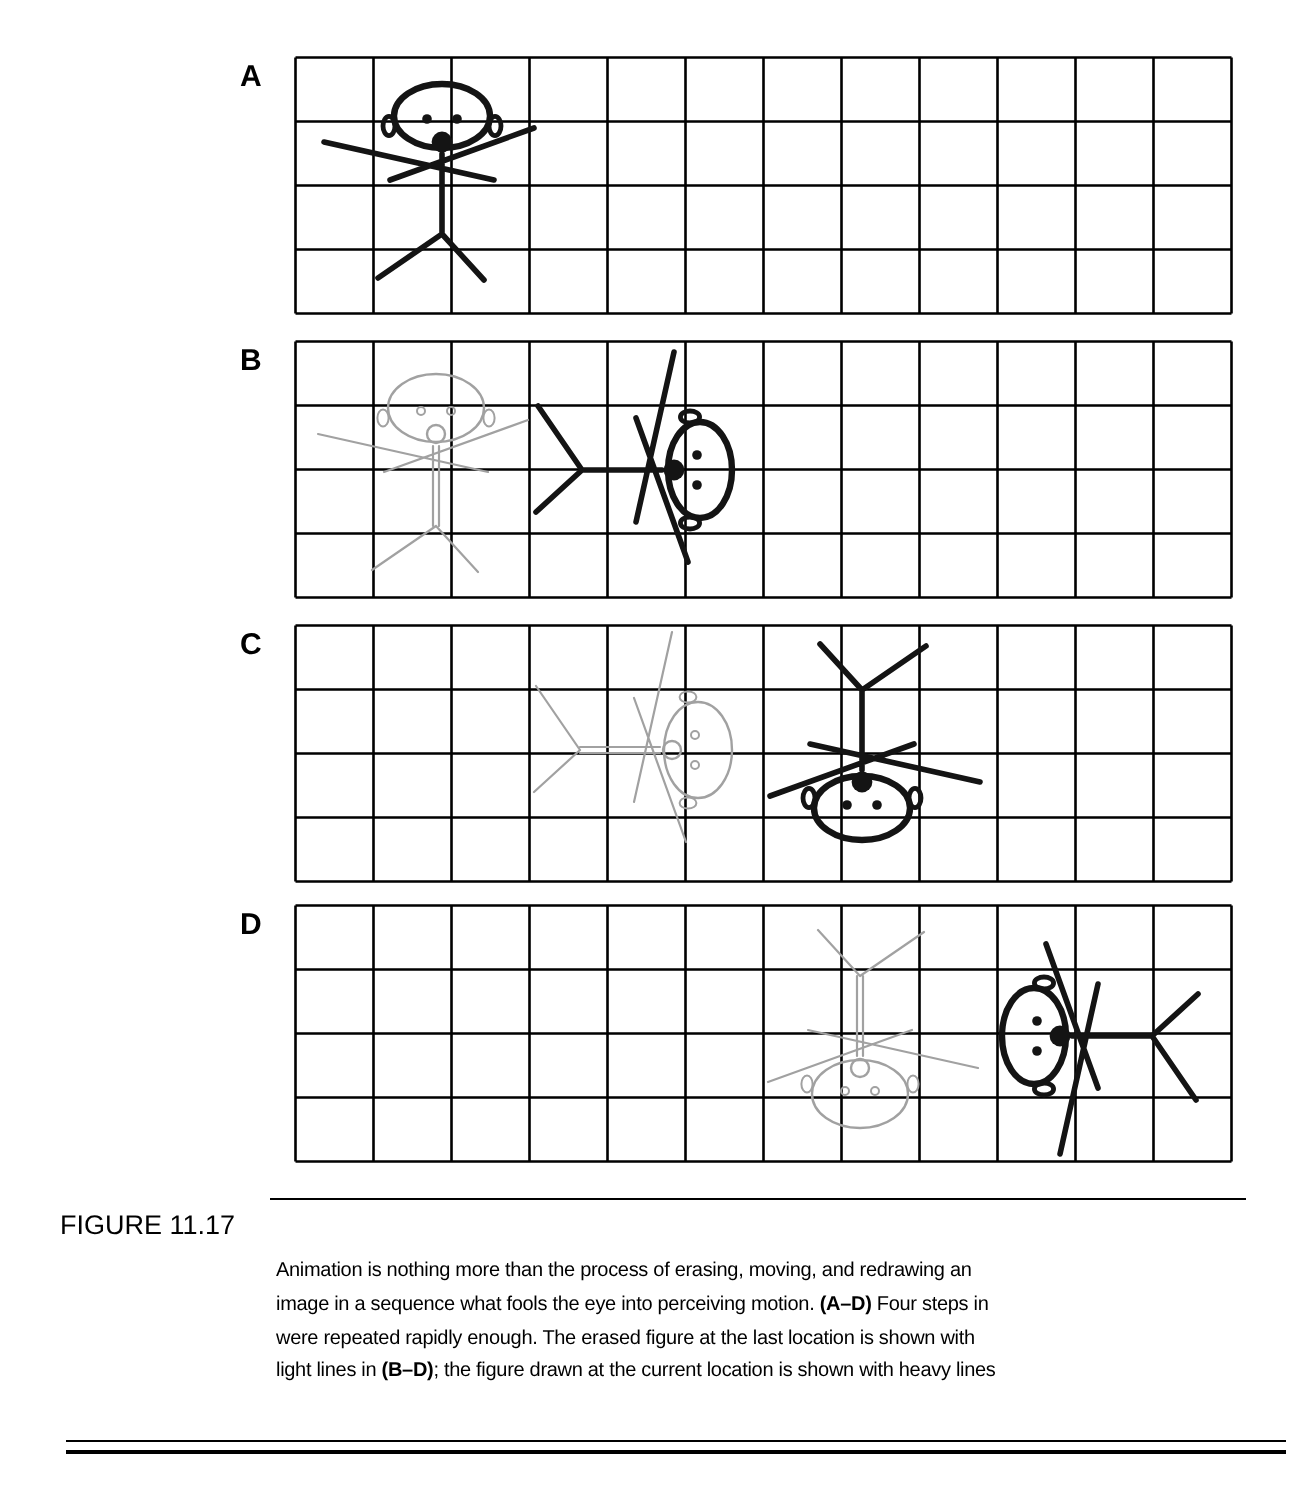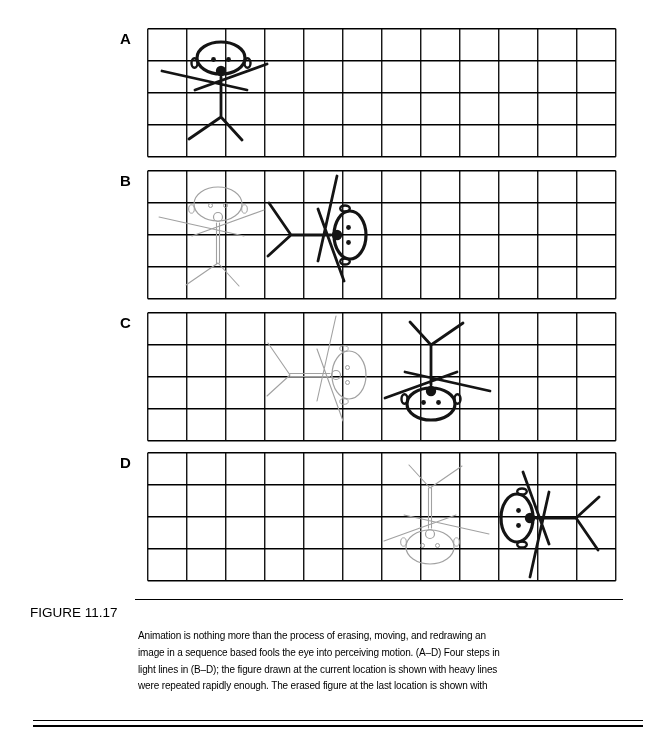--- a/index.html
+++ b/index.html
@@ -11,21 +11,21 @@
   .panel-row { position: absolute; left: 0; width: 647px; height: 130px; }
   .panel-label {
     position: absolute; left: 120px; top: 2px;
     font-size: 15px; font-weight: bold; letter-spacing: 0.5px;
   }
   .panel-grid { position: absolute; left: 147px; top: 0; }
   .caption-rule { position: absolute; left: 135px; top: 599px; width: 488px; height: 1px; background: #000; }
   .caption-label { position: absolute; left: 30px; top: 605px; font-size: 13.5px; font-weight: normal; white-space: nowrap; }
   .caption-text { position: absolute; left: 138px; top: 628px; font-size: 10px; }
   .caption-line { white-space: nowrap; line-height: 16.8px; letter-spacing: -0.15px; }
-  .caption-line .b { font-weight: normal; }
+  .caption-line .b { font-weight: bold; }
   .bottom-rule-thin  { position: absolute; left: 33px; top: 720px; width: 610px; height: 1px; background: #000; }
   .bottom-rule-thick { position: absolute; left: 33px; top: 725px; width: 610px; height: 2px; background: #000; }
 </style>
 </head>
 <body>
 
 <div class="page">
 
   <svg class="defs-svg" xmlns="http://www.w3.org/2000/svg" xmlns:xlink="http://www.w3.org/1999/xlink">
     <defs>
@@ -47,23 +47,23 @@
         <circle cx="0" cy="-20" r="4.5" fill="none" stroke-width="1.2"></circle>
         <path d="M-59,-20 L26,-1 M-26,-1 L46,-27 M-1.5,-14 L-1.5,26 M1.5,-14 L1.5,26 M0,26 L-32,48 M0,26 L21,49" fill="none" stroke-width="1.1" stroke-linecap="round"></path>
       </g>
     </defs>
   </svg>
 
   <div class="caption-rule"></div>
   <div class="caption-label">FIGURE 11.17</div>
   <div class="caption-text">
       <div class="caption-line"><span>Animation is nothing more than the process of erasing, moving, and redrawing an</span></div>
-      <div class="caption-line"><span>image in a sequence based fools the eye into perceiving motion. </span><span class="b">(A–D)</span><span> Four steps in</span></div>
+      <div class="caption-line"><span>image in a sequence what fools the eye into perceiving motion. </span><span class="b">(A–D)</span><span> Four steps in</span></div>
+      <div class="caption-line"><span>were repeated rapidly enough. The erased figure at the last location is shown with</span></div>
       <div class="caption-line"><span>light lines in </span><span class="b">(B–D)</span><span>; the figure drawn at the current location is shown with heavy lines</span></div>
-      <div class="caption-line"><span>were repeated rapidly enough. The erased figure at the last location is shown with</span></div>
     </div>
   <div class="bottom-rule-thin"></div>
   <div class="bottom-rule-thick"></div>
 <div class="panel-row" style="top: 28px;">
       <span class="panel-label">A</span>
       <svg class="panel-grid" width="470" height="130" viewBox="0 0 470 130" xmlns="http://www.w3.org/2000/svg">
         <path d="M0.75,0.75V128.75M39.75,0.75V128.75M78.75,0.75V128.75M117.75,0.75V128.75M156.75,0.75V128.75M195.75,0.75V128.75M234.75,0.75V128.75M273.75,0.75V128.75M312.75,0.75V128.75M351.75,0.75V128.75M390.75,0.75V128.75M429.75,0.75V128.75M468.75,0.75V128.75M0.75,0.75H468.75M0.75,32.75H468.75M0.75,64.75H468.75M0.75,96.75H468.75M0.75,128.75H468.75" stroke="#000000" stroke-width="1.3" fill="none"></path>
         <use href="#fig-heavy" xlink:href="#fig-heavy" transform="translate(74,63) rotate(0)" stroke="#141414" fill="#141414"></use>
       </svg>
     </div>

